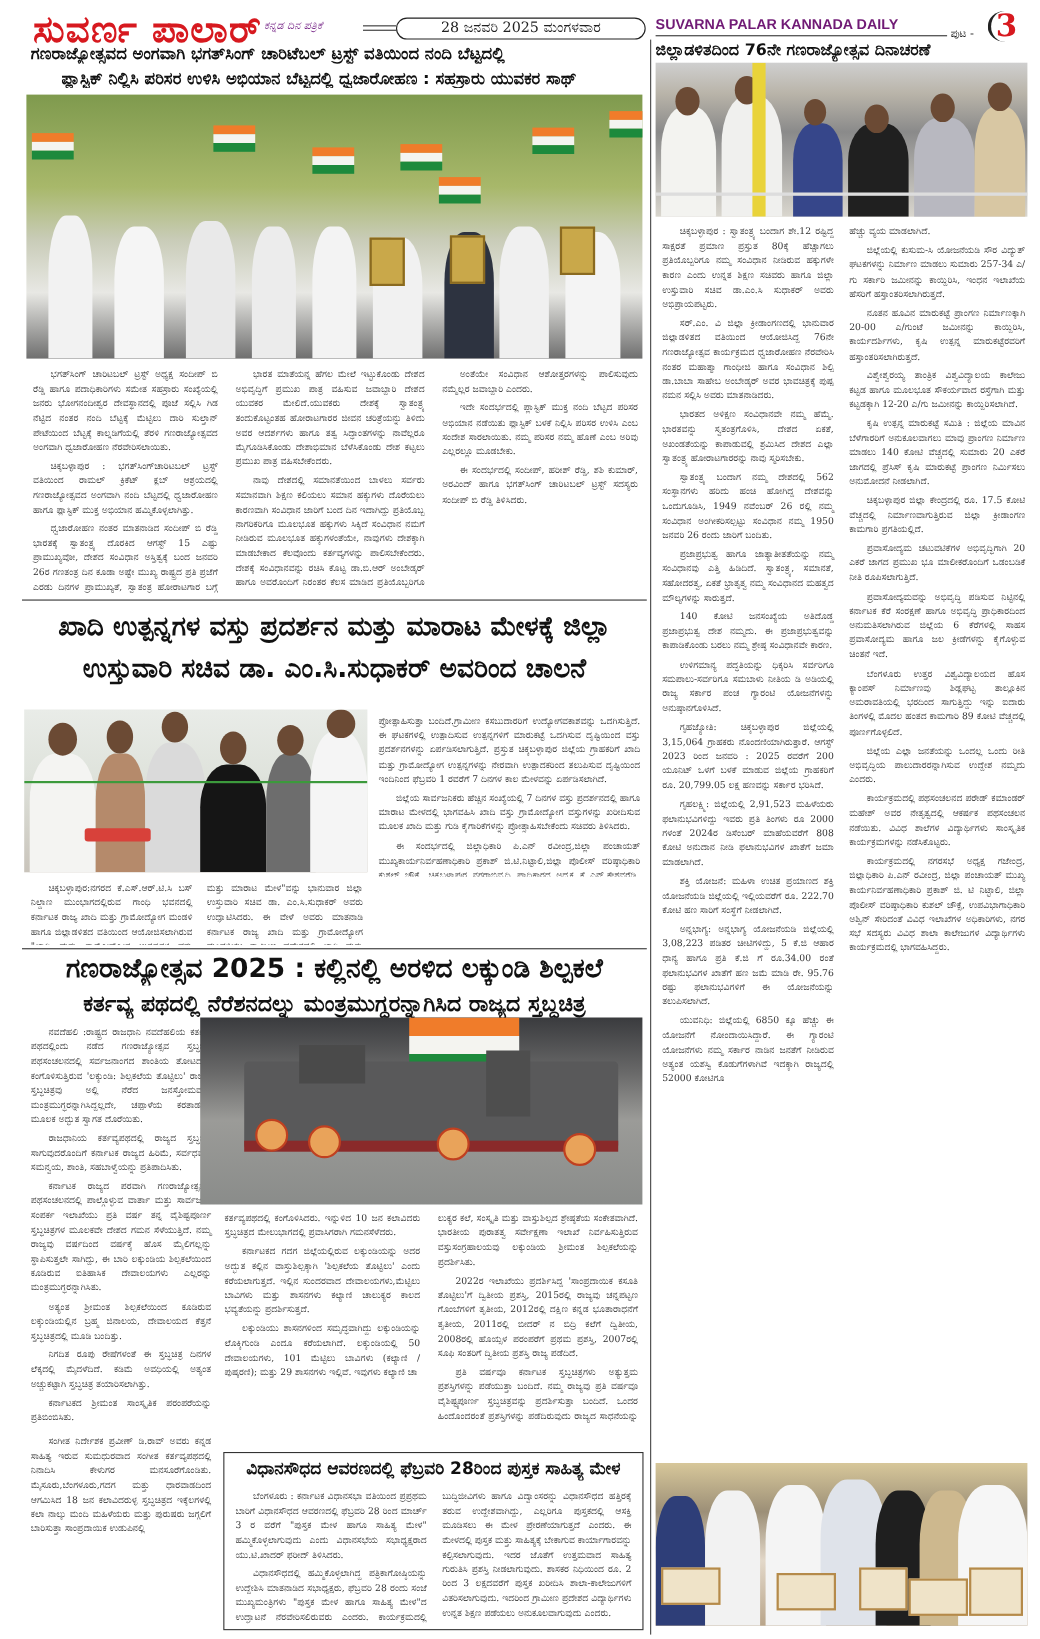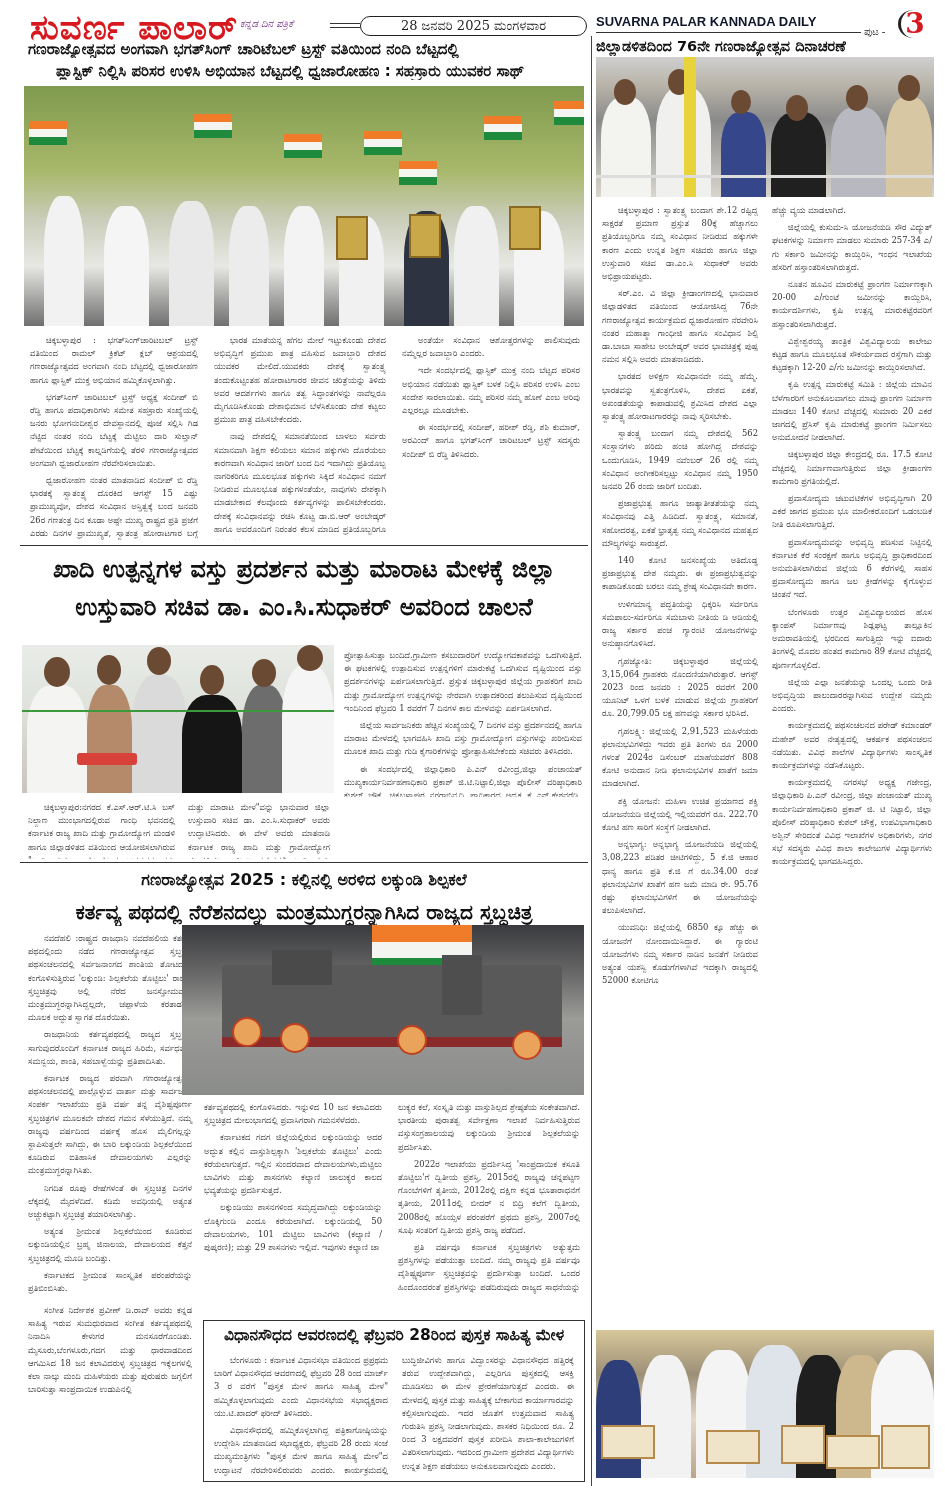--- a/index.html
+++ b/index.html
@@ -2,21 +2,21 @@
 <html><head>
 <meta charset="utf-8">
 <style>
   html, body { margin:0; padding:0; background:#ffffff; }
   body { width:945px; height:1490px; position:relative; overflow:hidden; font-family:"DejaVu Sans", sans-serif; color:#222; }
   .abs { position:absolute; }
   .masthead-title { left:30px; top:8px; font-family:"DejaVu Serif", serif; font-weight:bold; font-size:34px; color:#d7191f; letter-spacing:1px; line-height:38px; }
   .masthead-tag { left:240px; top:18px; font-size:10px; font-style:italic; color:#7a2b8a; }
   .masthead-rule { left:330px; top:23px; width:30px; height:3px; border-top:1px solid #333; border-bottom:1px solid #333; }
   .date-box { left:360px; top:16px; width:225px; height:18px; border:1.5px solid #222; border-radius:12px; font-family:"DejaVu Serif", serif; font-size:13px; line-height:18px; text-align:center; }
-  .eng-daily { left:596px; top:14px; font-family:"Liberation Sans", sans-serif; font-weight:bold; font-size:13px; color:#0f172a; }
+  .eng-daily { left:596px; top:14px; font-family:"Liberation Sans", sans-serif; font-weight:bold; font-size:13px; color:#701a75; }
   .header-rule { left:596px; top:32px; width:265px; border-top:1px solid #333; }
   .page-label { left:864px; top:26px; font-size:10px; }
   .page-num { left:898px; top:10px; width:28px; height:28px; border-radius:50%; border-left:3px solid #222; font-family:"DejaVu Serif", serif; font-weight:bold; font-size:28px; line-height:28px; color:#d7191f; text-align:center; }
 
   .headline { font-family:"DejaVu Sans", sans-serif; font-weight:bold; color:#111; white-space:nowrap; overflow:hidden; }
   .h1a { left:28px; top:40px; width:560px; font-size:15px; }
   .h1b { left:56px; top:62px; width:530px; font-size:15px; }
   .col-rule { border-left:1px solid #444; }
   .photo { background:#9aa27d; overflow:hidden; }
   .body-text { font-family:"DejaVu Serif", serif; font-size:8.4px; line-height:13.2px; color:#333; text-align:justify; overflow:hidden; }
@@ -94,22 +94,22 @@
   <div class="person" style="left:315px;top:130px;width:45px;height:110px;background:#f1f1f1;"></div>
   <div class="person" style="left:380px;top:125px;width:45px;height:115px;background:#2d3340;"></div>
   <div class="person" style="left:430px;top:120px;width:45px;height:120px;background:#f0f0f0;"></div>
   <div class="person" style="left:490px;top:125px;width:50px;height:115px;background:#f4f4f4;"></div>
   <div class="abs" style="left:312px;top:130px;width:28px;height:40px;background:#c9a84a;border:2px solid #8a6a20;"></div>
   <div class="abs" style="left:385px;top:128px;width:28px;height:40px;background:#c9a84a;border:2px solid #8a6a20;"></div>
   <div class="abs" style="left:485px;top:120px;width:28px;height:40px;background:#c9a84a;border:2px solid #8a6a20;"></div>
 </div>
 
 <div class="abs body-text" style="left:26px; top:330px; width:176px; height:210px;">
+  <p>ಭಗತ್‌ಸಿಂಗ್ ಚಾರಿಟಬಲ್ ಟ್ರಸ್ಟ್ ಅಧ್ಯಕ್ಷ ಸಂದೀಪ್ ಬಿ ರೆಡ್ಡಿ ಹಾಗೂ ಪದಾಧಿಕಾರಿಗಳು ಸಮೇತ ಸಹಸ್ರಾರು ಸಂಖ್ಯೆಯಲ್ಲಿ ಜನರು ಭೋಗನಂದೀಶ್ವರ ದೇವಸ್ಥಾನದಲ್ಲಿ ಪೂಜೆ ಸಲ್ಲಿಸಿ ಗಿಡ ನೆಟ್ಟಿದ ನಂತರ ನಂದಿ ಬೆಟ್ಟಕ್ಕೆ ಮೆಟ್ಟಿಲು ದಾರಿ ಸುಲ್ತಾನ್ ಪೇಟೆಯಿಂದ ಬೆಟ್ಟಕ್ಕೆ ಕಾಲ್ನಡಿಗೆಯಲ್ಲಿ ತೆರಳಿ ಗಣರಾಜ್ಯೋತ್ಸವದ ಅಂಗವಾಗಿ ಧ್ವಜಾರೋಹಣ ನೆರವೇರಿಸಲಾಯಿತು.</p>
   <p>ಚಿಕ್ಕಬಳ್ಳಾಪುರ : ಭಗತ್‌ಸಿಂಗ್‌ಚಾರಿಟಬಲ್ ಟ್ರಸ್ಟ್ ವತಿಯಿಂದ ರಾಮಲ್ ಕ್ರಿಕೆಟ್ ಕ್ಲಬ್ ಆಶ್ರಯದಲ್ಲಿ ಗಣರಾಜ್ಯೋತ್ಸವದ ಅಂಗವಾಗಿ ನಂದಿ ಬೆಟ್ಟದಲ್ಲಿ ಧ್ವಜಾರೋಹಣ ಹಾಗೂ ಪ್ಲಾಸ್ಟಿಕ್ ಮುಕ್ತ ಅಭಿಯಾನ ಹಮ್ಮಿಕೊಳ್ಳಲಾಗಿತ್ತು.</p>
-  <p>ಭಗತ್‌ಸಿಂಗ್ ಚಾರಿಟಬಲ್ ಟ್ರಸ್ಟ್ ಅಧ್ಯಕ್ಷ ಸಂದೀಪ್ ಬಿ ರೆಡ್ಡಿ ಹಾಗೂ ಪದಾಧಿಕಾರಿಗಳು ಸಮೇತ ಸಹಸ್ರಾರು ಸಂಖ್ಯೆಯಲ್ಲಿ ಜನರು ಭೋಗನಂದೀಶ್ವರ ದೇವಸ್ಥಾನದಲ್ಲಿ ಪೂಜೆ ಸಲ್ಲಿಸಿ ಗಿಡ ನೆಟ್ಟಿದ ನಂತರ ನಂದಿ ಬೆಟ್ಟಕ್ಕೆ ಮೆಟ್ಟಿಲು ದಾರಿ ಸುಲ್ತಾನ್ ಪೇಟೆಯಿಂದ ಬೆಟ್ಟಕ್ಕೆ ಕಾಲ್ನಡಿಗೆಯಲ್ಲಿ ತೆರಳಿ ಗಣರಾಜ್ಯೋತ್ಸವದ ಅಂಗವಾಗಿ ಧ್ವಜಾರೋಹಣ ನೆರವೇರಿಸಲಾಯಿತು.</p>
   <p>ಧ್ವಜಾರೋಹಣ ನಂತರ ಮಾತನಾಡಿದ ಸಂದೀಪ್ ಬಿ ರೆಡ್ಡಿ ಭಾರತಕ್ಕೆ ಸ್ವಾತಂತ್ರ್ಯ ದೊರಕಿದ ಆಗಸ್ಟ್ 15 ಎಷ್ಟು ಪ್ರಾಮುಖ್ಯವೋ, ದೇಶದ ಸಂವಿಧಾನ ಅಸ್ತಿತ್ವಕ್ಕೆ ಬಂದ ಜನವರಿ 26ರ ಗಣತಂತ್ರ ದಿನ ಕೂಡಾ ಅಷ್ಟೇ ಮುಖ್ಯ ರಾಷ್ಟ್ರದ ಪ್ರತಿ ಪ್ರಜೆಗೆ ಎರಡು ದಿನಗಳ ಪ್ರಾಮುಖ್ಯತೆ, ಸ್ವಾತಂತ್ರ ಹೋರಾಟಗಾರ ಬಗ್ಗೆ ತಿಳಿಯುವುದು ಬಹು ಮುಖ್ಯ.</p>
 </div>
 <div class="abs body-text" style="left:210px; top:330px; width:180px; height:210px;">
   <p>ಭಾರತ ಮಾತೆಯನ್ನ ಹೆಗಲ ಮೇಲೆ ಇಟ್ಟುಕೊಂಡು ದೇಶದ ಅಭಿವೃದ್ಧಿಗೆ ಪ್ರಮುಖ ಪಾತ್ರ ವಹಿಸುವ ಜವಾಬ್ದಾರಿ ದೇಶದ ಯುವಕರ ಮೇಲಿದೆ.ಯುವಕರು ದೇಶಕ್ಕೆ ಸ್ವಾತಂತ್ರ್ಯ ತಂದುಕೊಟ್ಟಂತಹ ಹೋರಾಟಗಾರರ ಜೀವನ ಚರಿತ್ರೆಯನ್ನು ತಿಳಿದು ಅವರ ಆದರ್ಶಗಳು ಹಾಗೂ ತತ್ವ ಸಿದ್ಧಾಂತಗಳನ್ನು ನಾವೆಲ್ಲರೂ ಮೈಗೂಡಿಸಿಕೊಂಡು ದೇಶಾಭಿಮಾನ ಬೆಳೆಸಿಕೊಂಡು ದೇಶ ಕಟ್ಟಲು ಪ್ರಮುಖ ಪಾತ್ರ ವಹಿಸಬೇಕೆಂದರು.</p>
   <p>ನಾವು ದೇಶದಲ್ಲಿ ಸಮಾನತೆಯಿಂದ ಬಾಳಲು ಸರ್ವರು ಸಮಾನವಾಗಿ ಶಿಕ್ಷಣ ಕಲಿಯಲು ಸಮಾನ ಹಕ್ಕುಗಳು ದೊರೆಯಲು ಕಾರಣವಾಗಿ ಸಂವಿಧಾನ ಜಾರಿಗೆ ಬಂದ ದಿನ ಇದಾಗಿದ್ದು ಪ್ರತಿಯೊಬ್ಬ ನಾಗರಿಕರಿಗೂ ಮೂಲಭೂತ ಹಕ್ಕುಗಳು ಸಿಕ್ಕಿದೆ ಸಂವಿಧಾನ ನಮಗೆ ನೀಡಿರುವ ಮೂಲಭೂತ ಹಕ್ಕುಗಳಂತೆಯೇ, ನಾವುಗಳು ದೇಶಕ್ಕಾಗಿ ಮಾಡಬೇಕಾದ ಕೆಲವೊಂದು ಕರ್ತವ್ಯಗಳನ್ನು ಪಾಲಿಸಬೇಕೆಂದರು. ದೇಶಕ್ಕೆ ಸಂವಿಧಾನವನ್ನು ರಚಿಸಿ ಕೊಟ್ಟ ಡಾ.ಬಿ.ಆರ್ ಅಂಬೇಡ್ಕರ್ ಹಾಗೂ ಅವರೊಂದಿಗೆ ನಿರಂತರ ಕೆಲಸ ಮಾಡಿದ ಪ್ರತಿಯೊಬ್ಬರಿಗೂ ನಮ್ಮ ಧನ್ಯವಾದ.</p>
 </div>
 <div class="abs body-text" style="left:398px; top:330px; width:186px; height:210px;">
   <p>ಅಂತೆಯೇ ಸಂವಿಧಾನ ಆಶೋತ್ತರಗಳನ್ನು ಪಾಲಿಸುವುದು ನಮ್ಮೆಲ್ಲರ ಜವಾಬ್ದಾರಿ ಎಂದರು.</p>
   <p>ಇದೇ ಸಂದರ್ಭದಲ್ಲಿ ಪ್ಲಾಸ್ಟಿಕ್ ಮುಕ್ತ ನಂದಿ ಬೆಟ್ಟದ ಪರಿಸರ ಅಭಿಯಾನ ನಡೆಯಿತು ಪ್ಲಾಸ್ಟಿಕ್ ಬಳಕೆ ನಿಲ್ಲಿಸಿ ಪರಿಸರ ಉಳಿಸಿ ಎಂಬ ಸಂದೇಶ ಸಾರಲಾಯಿತು. ನಮ್ಮ ಪರಿಸರ ನಮ್ಮ ಹೊಣೆ ಎಂಬ ಅರಿವು ಎಲ್ಲರಲ್ಲೂ ಮೂಡಬೇಕು.</p>
   <p>ಈ ಸಂದರ್ಭದಲ್ಲಿ ಸಂದೀಪ್, ಹರೀಶ್ ರೆಡ್ಡಿ, ಶಶಿ ಕುಮಾರ್, ಅರವಿಂದ್ ಹಾಗೂ ಭಗತ್‌ಸಿಂಗ್ ಚಾರಿಟಬಲ್ ಟ್ರಸ್ಟ್ ಸದಸ್ಯರು ಸಂದೀಪ್ ಬಿ ರೆಡ್ಡಿ ತಿಳಿಸಿದರು.</p>
@@ -145,29 +145,29 @@
 
 <div class="abs body-text" style="left:24px; top:797px; width:155px; height:62px;">
   <p>ಚಿಕ್ಕಬಳ್ಳಾಪುರ:ನಗರದ ಕೆ.ಎಸ್.ಆರ್.ಟಿ.ಸಿ ಬಸ್ ನಿಲ್ದಾಣ ಮುಂಭಾಗದಲ್ಲಿರುವ ಗಾಂಧಿ ಭವನದಲ್ಲಿ ಕರ್ನಾಟಕ ರಾಜ್ಯ ಖಾದಿ ಮತ್ತು ಗ್ರಾಮೋದ್ಯೋಗ ಮಂಡಳಿ ಹಾಗೂ ಜಿಲ್ಲಾಡಳಿತದ ವತಿಯಿಂದ ಆಯೋಜಿಸಲಾಗಿರುವ "ಖಾದಿ ಮತ್ತು ಗ್ರಾಮೋದ್ಯೋಗ ಉತ್ಪನ್ನಗಳ ವಸ್ತು ಪ್ರದರ್ಶನ</p>
 </div>
 <div class="abs body-text" style="left:184px; top:797px; width:150px; height:62px;">
   <p style="text-indent:0">ಮತ್ತು ಮಾರಾಟ ಮೇಳ"ವನ್ನು ಭಾನುವಾರ ಜಿಲ್ಲಾ ಉಸ್ತುವಾರಿ ಸಚಿವ ಡಾ. ಎಂ.ಸಿ.ಸುಧಾಕರ್ ಅವರು ಉದ್ಘಾಟಿಸಿದರು. ಈ ವೇಳೆ ಅವರು ಮಾತನಾಡಿ ಕರ್ನಾಟಕ ರಾಜ್ಯ ಖಾದಿ ಮತ್ತು ಗ್ರಾಮೋದ್ಯೋಗ ಮಂಡಳಿಯು ಗ್ರಾಮೀಣ ಪ್ರದೇಶದಲ್ಲಿ ಖಾದಿ ಮತ್ತು ಗ್ರಾಮೋದ್ಯೋಗ ಘಟಕಗಳನ್ನು ಸ್ಥಾಪಿಸಲು</p>
 </div>
 
 <div class="abs hr" style="left:20px; top:862px; width:568px;"></div>
 
-<div class="abs big-headline" style="left:20px; top:864px; width:568px; font-size:16px; line-height:32px;">ಗಣರಾಜ್ಯೋತ್ಸವ 2025 : ಕಲ್ಲಿನಲ್ಲಿ ಅರಳಿದ ಲಕ್ಕುಂಡಿ ಶಿಲ್ಪಕಲೆ</div>
+<div class="abs big-headline" style="left:20px; top:864px; width:568px; font-size:24px; line-height:32px;">ಗಣರಾಜ್ಯೋತ್ಸವ 2025 : ಕಲ್ಲಿನಲ್ಲಿ ಅರಳಿದ ಲಕ್ಕುಂಡಿ ಶಿಲ್ಪಕಲೆ</div>
 <div class="abs big-headline" style="left:20px; top:898px; width:568px; font-size:20px; line-height:28px;">ಕರ್ತವ್ಯ ಪಥದಲ್ಲಿ ನೆರೆಶನದಲ್ನು ಮಂತ್ರಮುಗ್ಧರನ್ನಾಗಿಸಿದ ರಾಜ್ಯದ ಸ್ತಬ್ಧಚಿತ್ರ</div>
 
 <div class="abs body-text" style="left:24px; top:928px; width:172px; height:372px;">
   <p>ನವದೆಹಲಿ :ರಾಷ್ಟ್ರದ ರಾಜಧಾನಿ ನವದೆಹಲಿಯ ಕರ್ತವ್ಯ ಪಥದಲ್ಲಿಂದು ನಡೆದ ಗಣರಾಜ್ಯೋತ್ಸವ ಸ್ತಬ್ಧಚಿತ್ರ ಪಥಸಂಚಲನದಲ್ಲಿ ಸರ್ವಜನಾಂಗದ ಶಾಂತಿಯ ತೋಟದಂತೆ ಕಂಗೊಳಿಸುತ್ತಿರುವ 'ಲಕ್ಕುಂಡಿ: ಶಿಲ್ಪಕಲೆಯ ತೊಟ್ಟಿಲು' ರಾಜ್ಯದ ಸ್ತಬ್ಧಚಿತ್ರವು ಅಲ್ಲಿ ನೆರೆದ ಜನಸ್ತೋಮವನ್ನು ಮಂತ್ರಮುಗ್ಧರನ್ನಾಗಿಸಿದ್ದಲ್ಲದೇ, ಚಪ್ಪಾಳೆಯ ಕರತಾಡನದ ಮೂಲಕ ಅದ್ಭುತ ಸ್ವಾಗತ ದೊರೆಯಿತು.</p>
   <p>ರಾಜಧಾನಿಯ ಕರ್ತವ್ಯಪಥದಲ್ಲಿ ರಾಜ್ಯದ ಸ್ತಬ್ಧಚಿತ್ರ ಸಾಗುವುದರೊಂದಿಗೆ ಕರ್ನಾಟಕ ರಾಜ್ಯದ ಹಿರಿಮೆ, ಸರ್ವಧರ್ಮ ಸಮನ್ವಯ, ಶಾಂತಿ, ಸಹಬಾಳ್ವೆಯನ್ನು ಪ್ರತಿಪಾದಿಸಿತು.</p>
   <p>ಕರ್ನಾಟಕ ರಾಜ್ಯದ ಪರವಾಗಿ ಗಣರಾಜ್ಯೋತ್ಸವದ ಪಥಸಂಚಲನದಲ್ಲಿ ಪಾಲ್ಗೊಳ್ಳುವ ವಾರ್ತಾ ಮತ್ತು ಸಾರ್ವಜನಿಕ ಸಂಪರ್ಕ ಇಲಾಖೆಯು ಪ್ರತಿ ವರ್ಷ ತನ್ನ ವೈಶಿಷ್ಟಪೂರ್ಣ ಸ್ತಬ್ಧಚಿತ್ರಗಳ ಮೂಲಕವೇ ದೇಶದ ಗಮನ ಸೆಳೆಯುತ್ತಿದೆ. ನಮ್ಮ ರಾಜ್ಯವು ವರ್ಷದಿಂದ ವರ್ಷಕ್ಕೆ ಹೊಸ ಮೈಲಿಗಲ್ಲನ್ನು ಸ್ಥಾಪಿಸುತ್ತಲೇ ಸಾಗಿದ್ದು, ಈ ಬಾರಿ ಲಕ್ಕುಂಡಿಯ ಶಿಲ್ಪಕಲೆಯಿಂದ ಕೂಡಿರುವ ಐತಿಹಾಸಿಕ ದೇವಾಲಯಗಳು ಎಲ್ಲರನ್ನು ಮಂತ್ರಮುಗ್ಧರನ್ನಾಗಿಸಿತು.</p>
+  <p>ಅತ್ಯಂತ ಶ್ರೀಮಂತ ಶಿಲ್ಪಕಲೆಯಿಂದ ಕೂಡಿರುವ ಲಕ್ಕುಂಡಿಯಲ್ಲಿನ ಬ್ರಹ್ಮ ಜಿನಾಲಯ, ದೇವಾಲಯದ ಕೆತ್ತನೆ ಸ್ತಬ್ಧಚಿತ್ರದಲ್ಲಿ ಮೂಡಿ ಬಂದಿತ್ತು.</p>
   <p>ನಿಗದಿತ ರೂಪು ರೇಷೆಗಳಂತೆ ಈ ಸ್ತಬ್ಧಚಿತ್ರ ದಿನಗಳ ಲೆಕ್ಕದಲ್ಲಿ ಮೈದಳೆದಿದೆ. ಕಡಿಮೆ ಅವಧಿಯಲ್ಲಿ ಅತ್ಯಂತ ಅಚ್ಚುಕಟ್ಟಾಗಿ ಸ್ತಬ್ಧಚಿತ್ರ ತಯಾರಿಸಲಾಗಿತ್ತು.</p>
-  <p>ಅತ್ಯಂತ ಶ್ರೀಮಂತ ಶಿಲ್ಪಕಲೆಯಿಂದ ಕೂಡಿರುವ ಲಕ್ಕುಂಡಿಯಲ್ಲಿನ ಬ್ರಹ್ಮ ಜಿನಾಲಯ, ದೇವಾಲಯದ ಕೆತ್ತನೆ ಸ್ತಬ್ಧಚಿತ್ರದಲ್ಲಿ ಮೂಡಿ ಬಂದಿತ್ತು.</p>
   <p>ಕರ್ನಾಟಕದ ಶ್ರೀಮಂತ ಸಾಂಸ್ಕೃತಿಕ ಪರಂಪರೆಯನ್ನು ಪ್ರತಿಬಿಂಬಿಸಿತು.</p>
 </div>
 
 <div class="abs photo" style="left:182px; top:925px; width:402px; height:170px; background:linear-gradient(180deg,#3a3b3e 0%,#6a6a6a 30%,#9b9b98 55%,#8a8c8a 100%);">
   <div class="abs" style="left:190px;top:0;width:100px;height:50px;background:linear-gradient(180deg,#f07c2a 0 33%,#f4f4f0 33% 66%,#1d8a3c 66% 100%);"></div>
   <div class="abs" style="left:40px;top:40px;width:340px;height:80px;background:#59595a;border-radius:4px;"></div>
   <div class="abs" style="left:90px;top:25px;width:60px;height:35px;background:#4a4a4a;"></div>
   <div class="abs" style="left:260px;top:30px;width:40px;height:60px;background:#4e4e4e;"></div>
   <div class="abs" style="left:40px;top:112px;width:340px;height:10px;background:#8a2a2a;"></div>
   <div class="abs" style="left:50px;top:92px;width:26px;height:26px;border-radius:50%;background:#e9a35a;border:2px solid #c04020;"></div>

